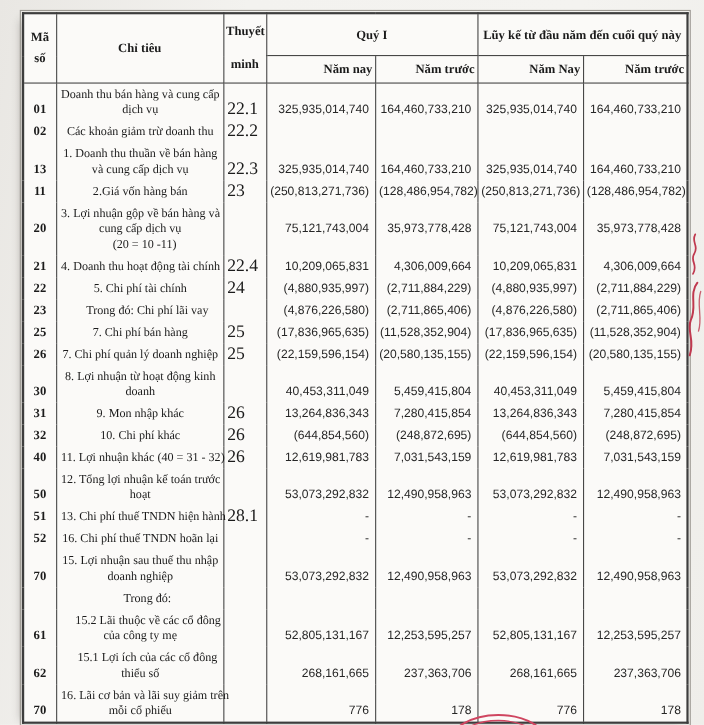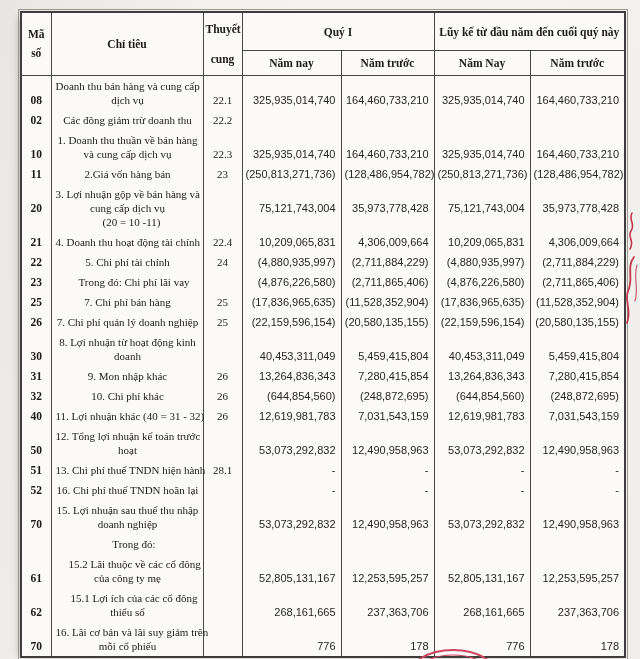--- a/index.html
+++ b/index.html
@@ -22,28 +22,28 @@
   col.c-note{width:39px;}
   col.c-n1{width:99px;}
   col.c-n2{width:93px;}
   col.c-n3{width:96px;}
   col.c-n4{width:95px;}
   th{font-weight:bold;font-size:11.5px;text-align:center;padding:0 2px;}
   thead th{border:1px solid #474747;}
   th.h-code{line-height:19px;}
   th.h-note{line-height:30px;}
   th.h-group{height:37px;line-height:14px;}
-  tr.subhead th{height:24px;}
+  tr.subhead th{height:24px;text-align:right;}
   tbody td{
     border-left:1px solid #474747;border-right:1px solid #474747;
     vertical-align:bottom;font-size:11px;line-height:14px;
     padding:3px 3px 3px 3px;
   }
   td.code{text-align:center;font-weight:bold;font-size:11.5px;}
-  td.note{text-align:center;font-size:11px;}
+  td.note{font-size:16px;}
   td.num{
     font-family:"Liberation Sans", sans-serif;
     font-size:11px;text-align:right;padding-right:5px;color:#262626;
     white-space:nowrap;
   }
   td.item{padding-left:4px;text-align:center;}
   .line{white-space:nowrap;}
   .line.indented{padding-left:13px;}
   .formula{white-space:nowrap;padding-left:8px;}
   tr.has-formula td.code, tr.has-formula td.num, tr.has-formula td.note{vertical-align:middle;}
@@ -63,57 +63,57 @@
         <col class="c-note">
       <col class="c-n1">
         <col class="c-n2">
         <col class="c-n3">
         <col class="c-n4">
     </colgroup>
     <thead>
       <tr>
         <th rowspan="2" class="h-code">Mã số</th>
         <th rowspan="2" class="h-item">Chỉ tiêu</th>
-        <th rowspan="2" class="h-note">Thuyết cung</th>
+        <th rowspan="2" class="h-note">Thuyết minh</th>
         <th colspan="2" class="h-group">Quý I</th>
         <th colspan="2" class="h-group">Lũy kế từ đầu năm đến cuối quý này</th>
       </tr>
       <tr class="subhead">
         <th>Năm nay</th>
         <th>Năm trước</th>
         <th>Năm Nay</th>
         <th>Năm trước</th>
       </tr>
     </thead>
     <tbody>
         <tr>
-      <td class="code">08</td>
+      <td class="code">01</td>
       <td class="item">
             <div class="line">Doanh thu bán hàng và cung cấp</div>
             <div class="line">dịch vụ</div>
           </td>
       <td class="note">22.1</td>
       <td class="num">325,935,014,740</td>
       <td class="num">164,460,733,210</td>
       <td class="num">325,935,014,740</td>
       <td class="num">164,460,733,210</td>
     </tr>
         <tr>
       <td class="code">02</td>
       <td class="item">
-            <div class="line">Các đông giảm trừ doanh thu</div>
+            <div class="line">Các khoản giảm trừ doanh thu</div>
           </td>
       <td class="note">22.2</td>
       <td class="num"></td>
       <td class="num"></td>
       <td class="num"></td>
       <td class="num"></td>
     </tr>
         <tr>
-      <td class="code">10</td>
+      <td class="code">13</td>
       <td class="item">
             <div class="line">1.  Doanh thu thuần về bán hàng</div>
             <div class="line">và cung cấp dịch vụ</div>
           </td>
       <td class="note">22.3</td>
       <td class="num">325,935,014,740</td>
       <td class="num">164,460,733,210</td>
       <td class="num">325,935,014,740</td>
       <td class="num">164,460,733,210</td>
     </tr>

